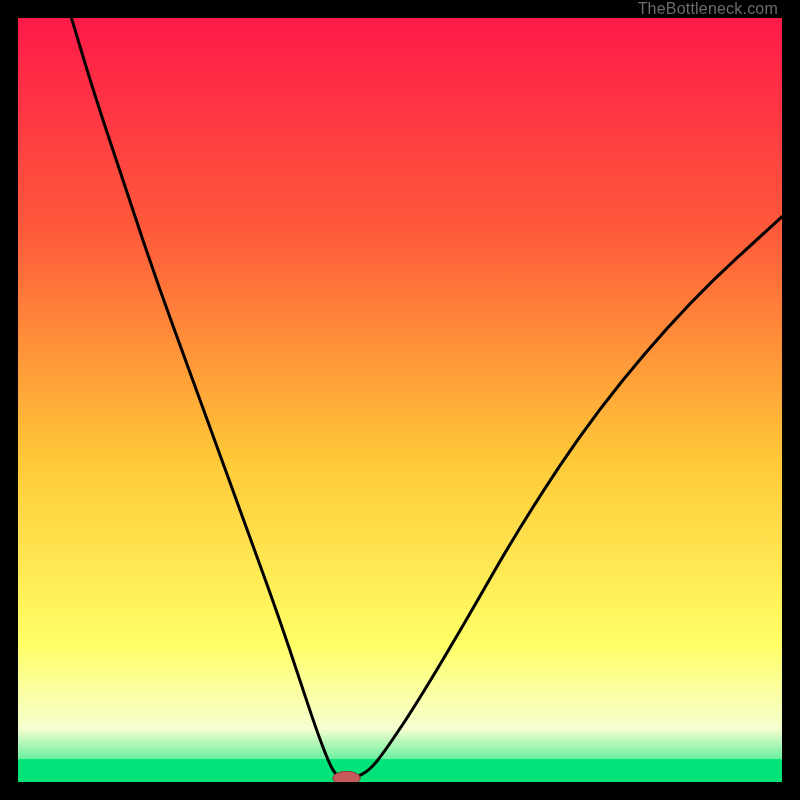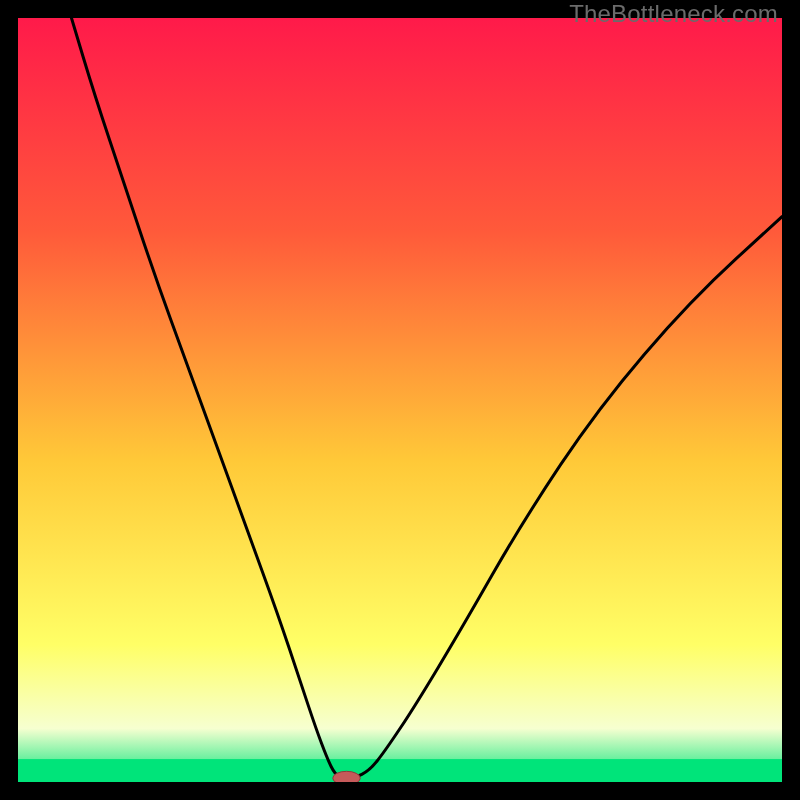--- a/index.html
+++ b/index.html
@@ -24,21 +24,21 @@
     left: 0;
     top: 0;
     width: 764px;
     height: 764px;
   }
   .watermark {
     position: absolute;
     top: 0px;
     right: 22px;
     color: #6b6b6b;
-    font-size: 24px;
+    font-size: 16px;
     font-weight: 500;
     letter-spacing: 0.2px;
     user-select: none;
   }
   svg {
     position: absolute;
     left: 0;
     top: 0;
   }
 </style>

